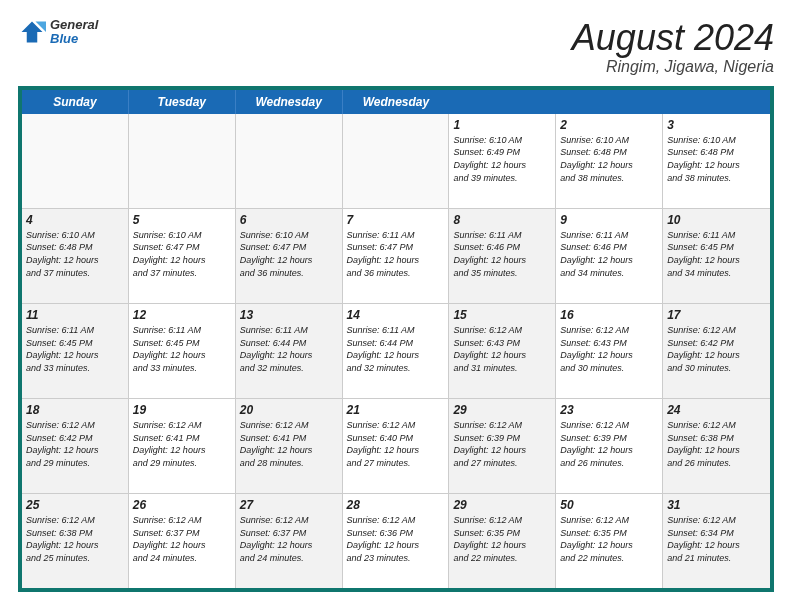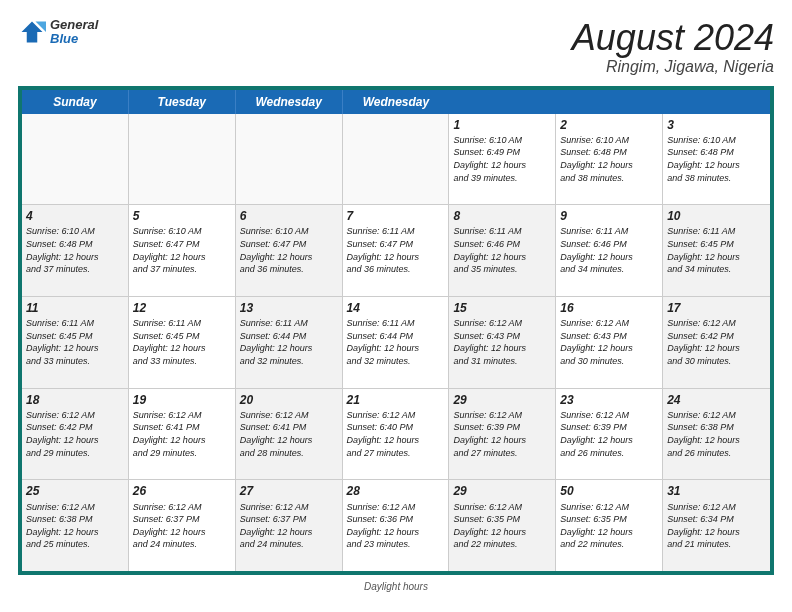--- a/index.html
+++ b/index.html
@@ -375,16 +375,13 @@
             <span class="day-num">31</span>
             <div class="cal-cell-text" style="white-space: pre-line;">Sunrise: 6:12 AM
 Sunset: 6:34 PM
 Daylight: 12 hours
 and 21 minutes.</div>
           </div>
         </div>
       </div>
   </div>
 
-  <div class="footer">
-    <span>Daylight hours</span>
-  </div>
 </div>
 
 </body></html>

